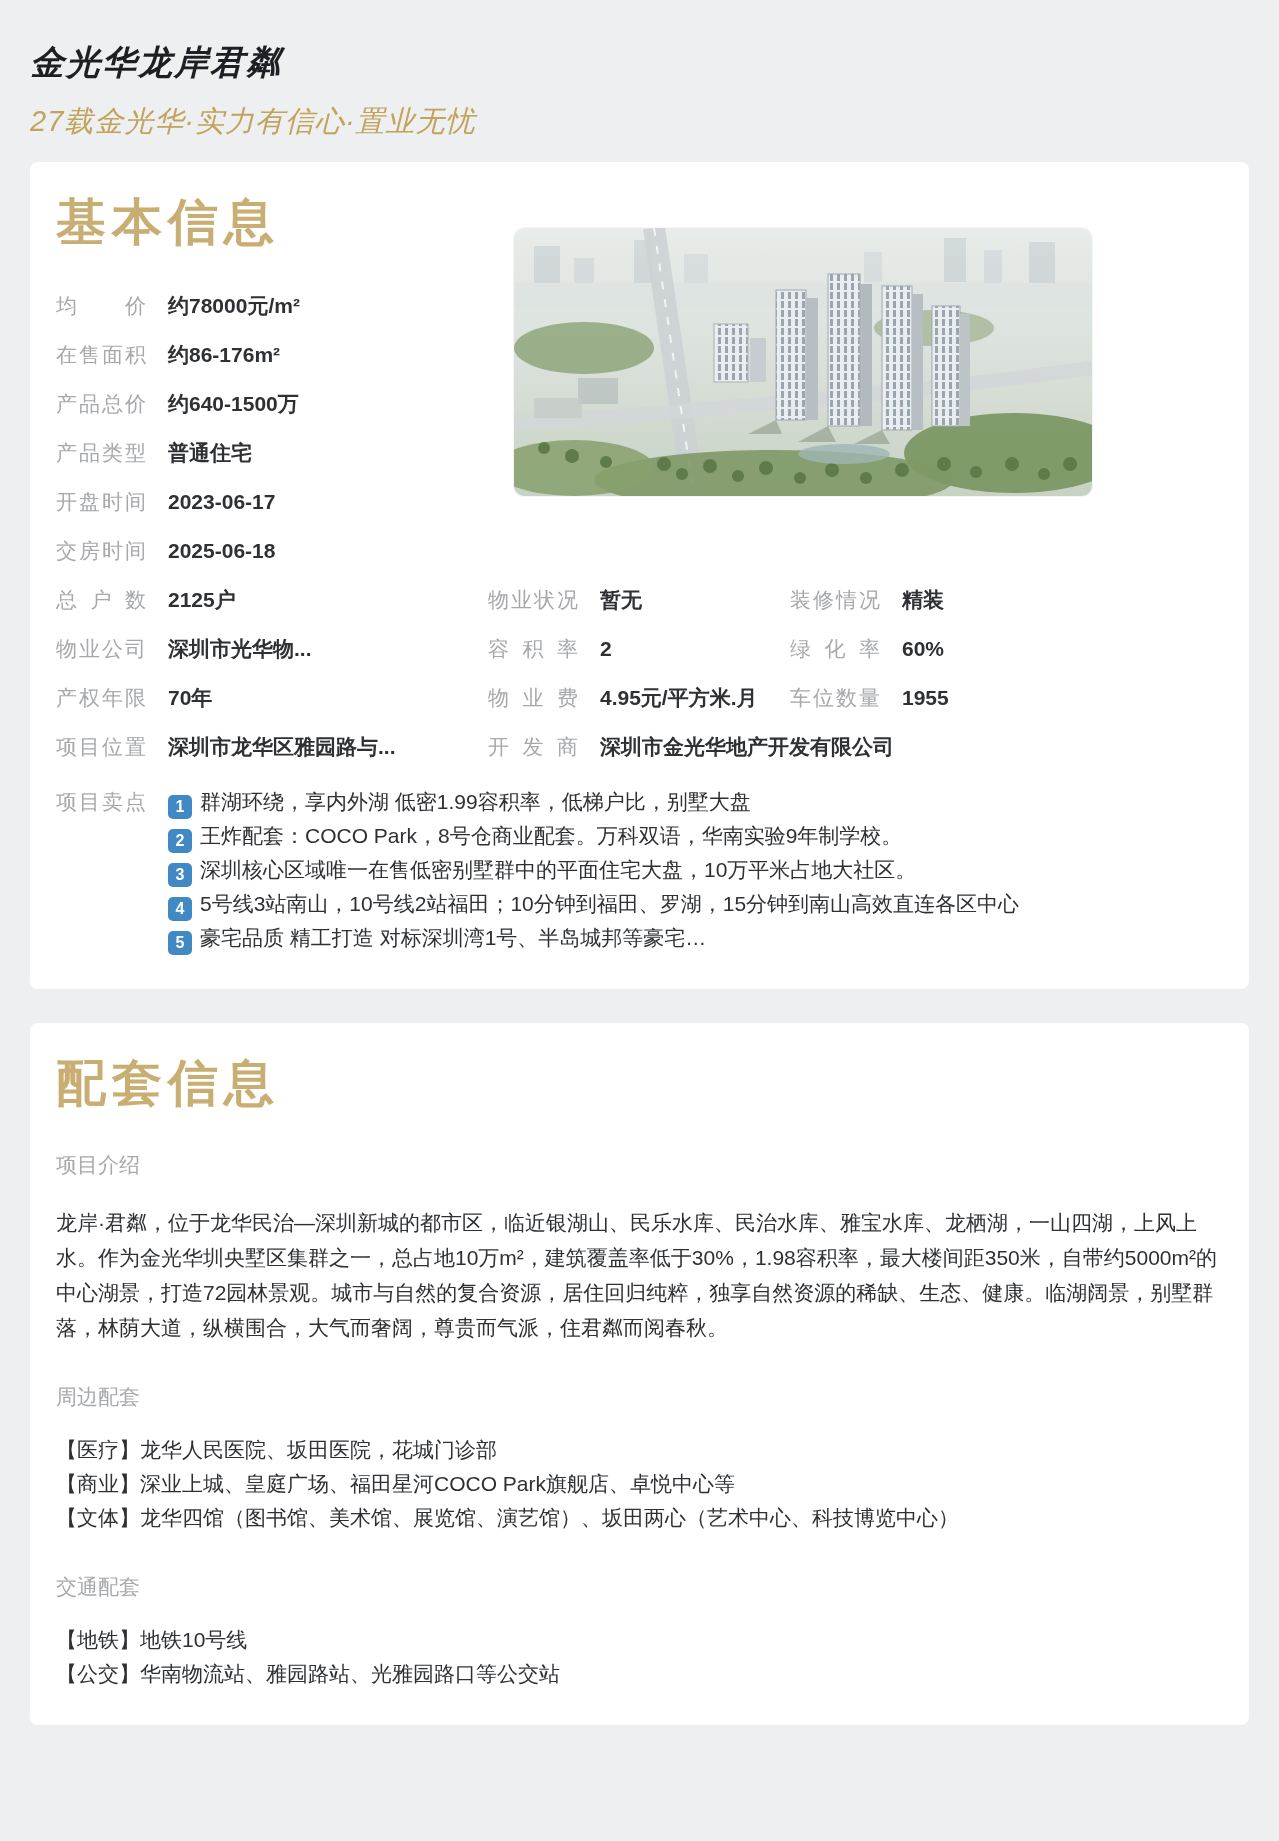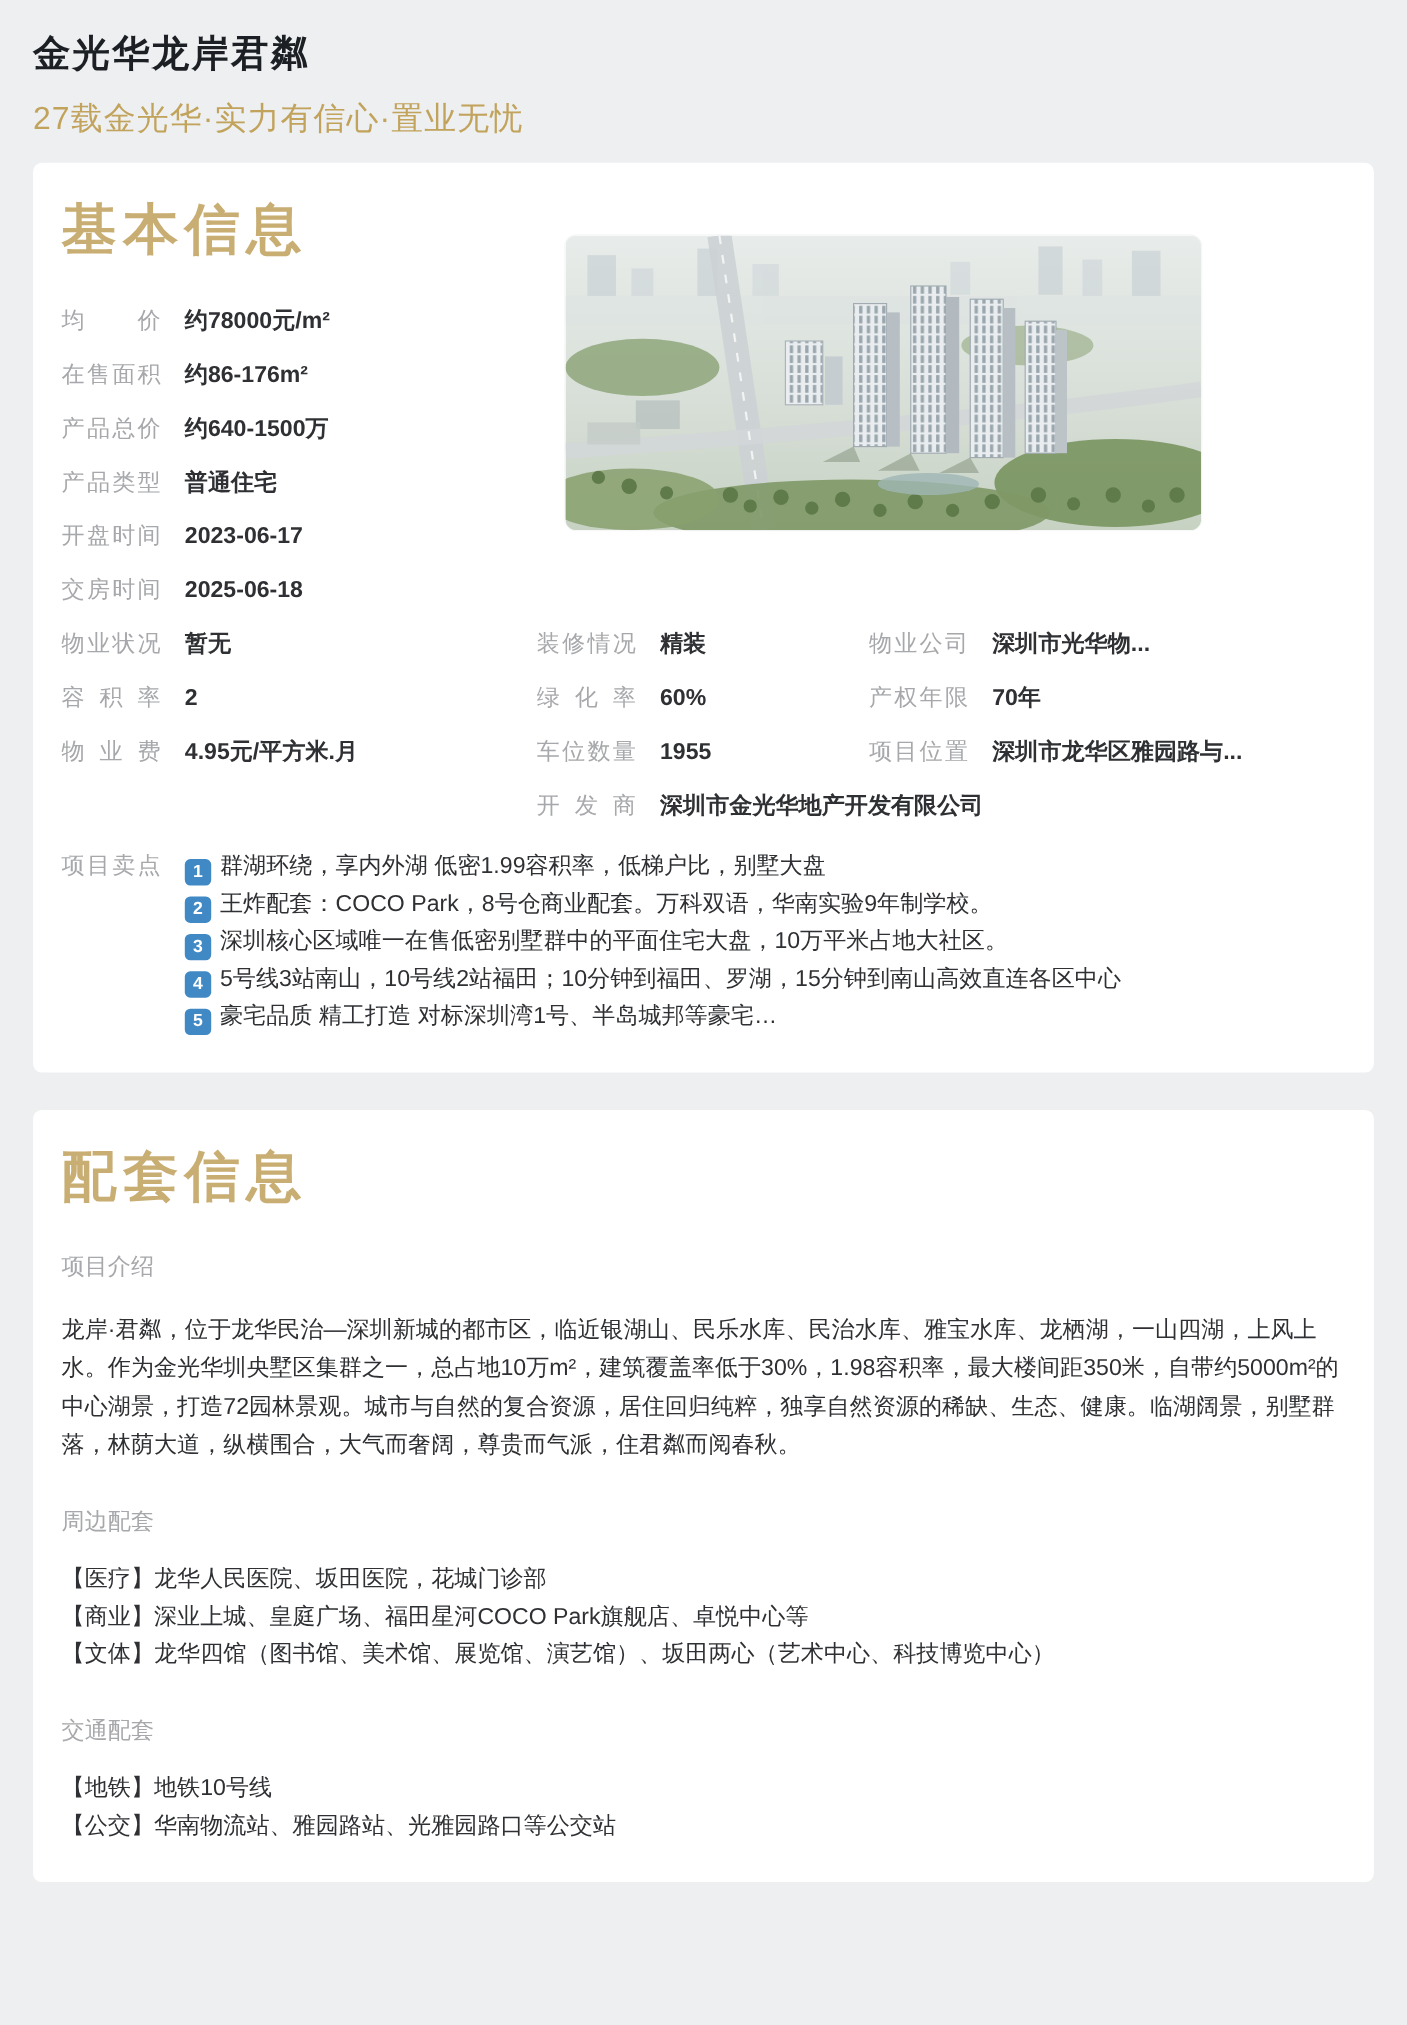--- a/index.html
+++ b/index.html
@@ -1,19 +1,19 @@
 <!DOCTYPE html>
 <html><head>
 <meta charset="utf-8">
 <style>
   html,body{margin:0;padding:0;background:#edeff1;}
   .page{width:1279px;height:1841px;overflow:hidden;background:#edeff1;
         font-family:"Liberation Sans","DejaVu Sans",sans-serif;color:#2e3033;}
   
-  .header{padding:26px 30px 20px 30px;}
+  .header{padding:40px 30px 20px 30px;font-style:italic;}
   .header-title{font-size:34px;font-weight:bold;color:#1c1f23;letter-spacing:2px;}
   .header-sub{margin-top:16px;font-size:29px;color:#c2a35c;letter-spacing:1px;}
   
   .card{background:#ffffff;margin:0 30px;border-radius:8px;padding:30px 16px 34px 26px;}
   .card + .card{margin-top:34px;}
   .section-title{font-size:50px;font-weight:bold;color:#c9ae74;letter-spacing:6px;line-height:1.2;}
   
   .kv-row{display:flex;align-items:flex-end;margin-top:25px;font-size:21px;line-height:24px;}
   .kv-label{width:90px;flex-shrink:0;color:#a6a8ab;text-align:justify;text-align-last:justify;}
   .kv-value{margin-left:22px;color:#2e3033;font-weight:600;white-space:nowrap;}
@@ -166,20 +166,24 @@
             </g>
 
             <ellipse cx="330" cy="226" rx="46" ry="10" fill="#9fb7b4" opacity="0.8"></ellipse>
           </svg>
         </div>
       </div>
     </div>
 
     <div class="info-grid">
       <div class="cell">
+        <span class="kv-label">总户数</span>
+        <span class="kv-value">2125户</span>
+      </div>
+      <div class="cell">
         <span class="kv-label">物业状况</span>
         <span class="kv-value">暂无</span>
       </div>
       <div class="cell">
         <span class="kv-label">装修情况</span>
         <span class="kv-value">精装</span>
       </div>
 
       <div class="cell">
         <span class="kv-label">物业公司</span>

